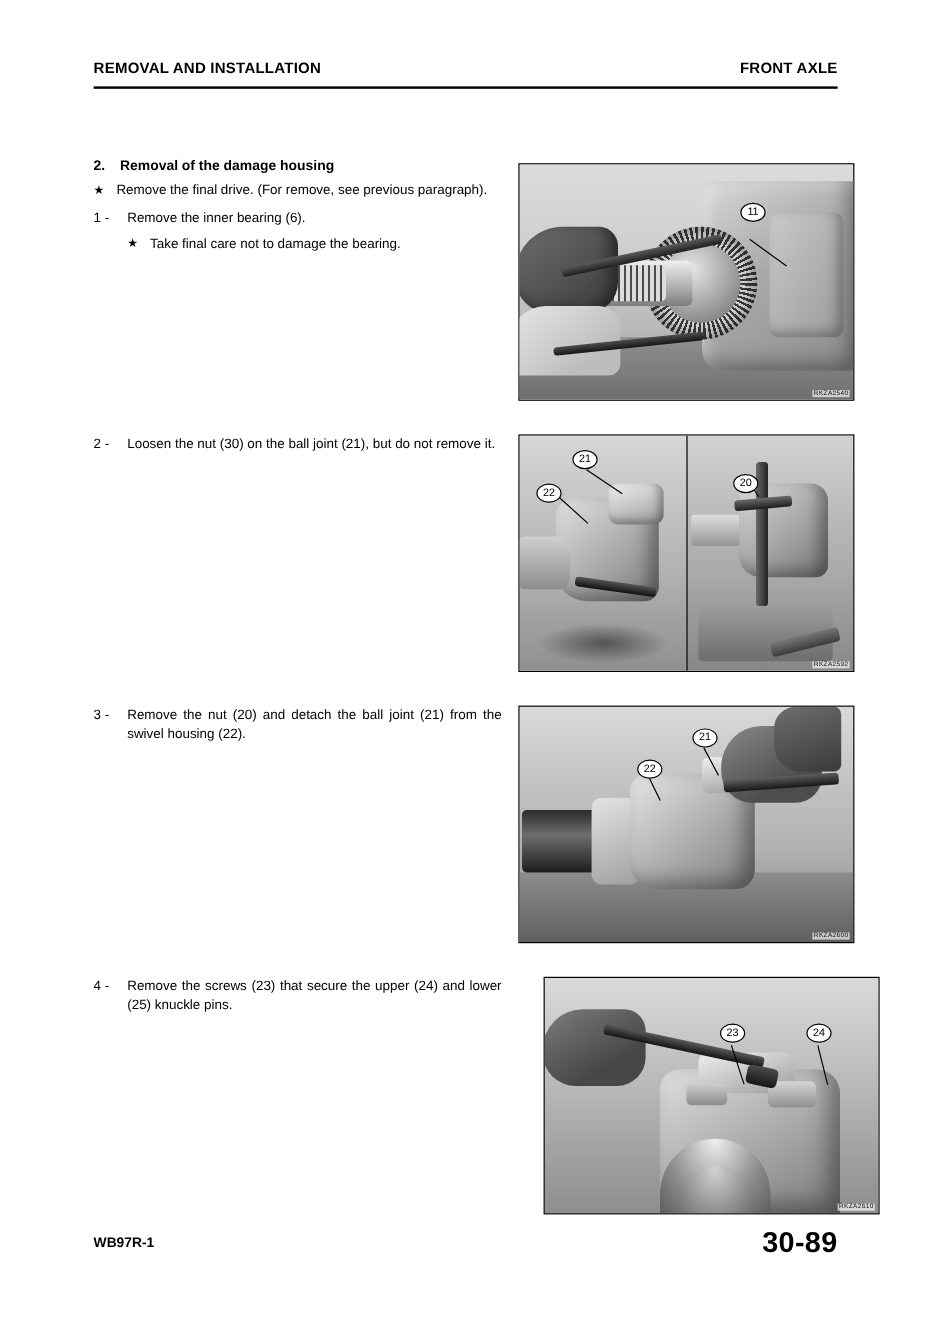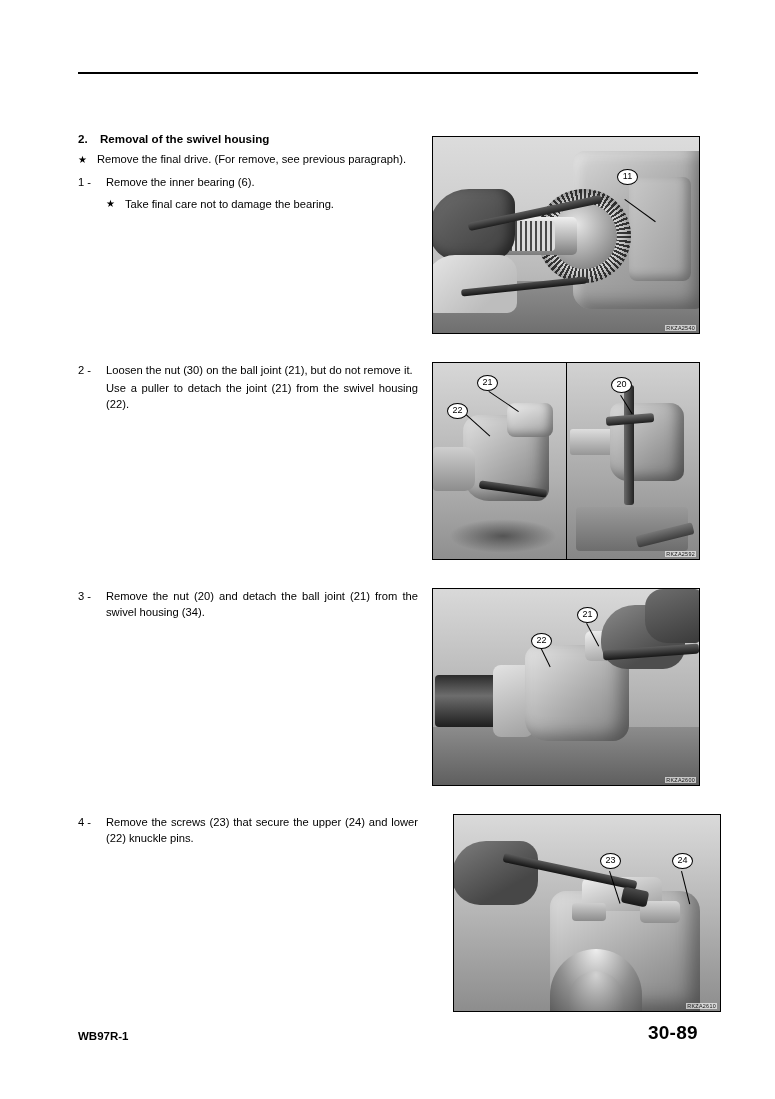--- a/index.html
+++ b/index.html
@@ -49,21 +49,21 @@
     position: absolute;
     left: 78px;
     top: 1030px;
     font-size: 11.5px;
     font-weight: bold;
   }
   .footer-right {
     position: absolute;
     right: 77px;
     top: 1022px;
-    font-size: 19px;
+    font-size: 24px;
     font-weight: bold;
     letter-spacing: 0.3px;
   }
 
   
   .textcol {
     position: absolute;
     left: 78px;
     width: 340px;
     font-size: 11.2px;
@@ -117,20 +117,21 @@
     margin-top: 6px;
   }
   .substar .star { width: 10px; flex: none; font-size: 10px; }
 
   
   .fig {
     position: absolute;
     border: 1.1px solid #000;
     background: #e8e8e8;
     overflow: hidden;
+    padding-left: 12px;
   }
   .fig-1 { left: 432px; top: 136px; width: 266px; height: 196px; }
   .fig-2 { left: 432px; top: 362px; width: 266px; height: 196px; }
   .fig-3 { left: 432px; top: 588px; width: 266px; height: 196px; }
   .fig-4 { left: 432px; top: 814px; width: 266px; height: 196px; margin-left: 21px; }
 
   .fig-inner { position: absolute; inset: 0; }
 
   .fig-code {
     position: absolute;
@@ -416,26 +417,30 @@
     position: absolute; left: 186px; top: 86px; width: 40px; height: 22px;
     background: linear-gradient(180deg,#d6d6d6,#909090);
     border-radius: 5px;
   }
 </style>
 </head>
 <body>
 
 <div class="page">
 
+  <div class="header">
+    <span>REMOVAL AND INSTALLATION</span>
+    <span>FRONT AXLE</span>
+  </div>
   <div class="header-rule"></div>
 
   <div class="textcol blk-1">
     <div class="sec-title">
       <span class="num">2.</span>
-      <span>Removal of the swivel housing</span>
+      <span>Removal of the damage housing</span>
     </div>
     <div class="starline">
       <span class="star">★</span>
       <span class="txt">Remove the final drive. (For remove, see previous paragraph).</span>
     </div>
     <div class="step">
       <span class="lbl">1 -</span>
       <span class="body">Remove the inner bearing (6).</span>
     </div>
     <div class="substar">
@@ -461,24 +466,20 @@
     </div>
     <div class="lead" style="left:192px; top:62px; width:38px; transform: rotate(36deg);"></div>
     <div class="callout" style="left:184px; top:32px;">11</div>
     <div class="fig-code">RKZA2540</div>
   </div>
 
   <div class="textcol blk-2">
     <div class="step">
       <span class="lbl">2 -</span>
       <span class="body just">Loosen the nut (30) on the ball joint (21), but do not remove it.</span>
-    </div>
-    <div class="step">
-      <span class="lbl"></span>
-      <span class="body just">Use a puller to detach the joint (21) from the swivel housing (22).</span>
     </div>
   </div>
 
   <div class="fig fig-2">
     <div class="fig-inner">
       <div class="f2-left ph">
         <div class="f2-knuckle ph"></div>
         <div class="f2-joint ph"></div>
         <div class="f2-cyl ph"></div>
         <div class="f2-bolt ph"></div>
@@ -492,28 +493,28 @@
         <div class="f2r-stand ph"></div>
         <div class="f2r-stand2 ph"></div>
       </div>
     </div>
     <div class="split-line"></div>
     <div class="lead" style="left:56px; top:28px; width:36px; transform: rotate(34deg);"></div>
     <div class="callout" style="left:44px; top:12px;">21</div>
     <div class="lead" style="left:32px; top:50px; width:34px; transform: rotate(42deg);"></div>
     <div class="callout" style="left:14px; top:40px;">22</div>
     <div class="lead" style="left:188px; top:32px; width:22px; transform: rotate(58deg);"></div>
-    <div class="callout" style="left:178px; top:14px;">20</div>
+    <div class="callout" style="left:178px; top:32px;">20</div>
     <div class="fig-code">RKZA2592</div>
   </div>
 
   <div class="textcol blk-3">
     <div class="step">
       <span class="lbl">3 -</span>
-      <span class="body just">Remove the nut (20) and detach the ball joint (21) from the swivel housing (34).</span>
+      <span class="body just">Remove the nut (20) and detach the ball joint (21) from the swivel housing (22).</span>
     </div>
   </div>
 
   <div class="fig fig-3">
     <div class="fig-inner">
       <div class="f3-bg ph"></div>
       <div class="f3-bench ph"></div>
       <div class="f3-axle ph"></div>
       <div class="f3-hub ph"></div>
       <div class="f3-knuckle ph"></div>
@@ -525,21 +526,21 @@
     <div class="lead" style="left:154px; top:34px; width:26px; transform: rotate(62deg);"></div>
     <div class="callout" style="left:144px; top:18px;">21</div>
     <div class="lead" style="left:108px; top:58px; width:22px; transform: rotate(64deg);"></div>
     <div class="callout" style="left:98px; top:44px;">22</div>
     <div class="fig-code">RKZA2600</div>
   </div>
 
   <div class="textcol blk-4">
     <div class="step">
       <span class="lbl">4 -</span>
-      <span class="body just">Remove the screws (23) that secure the upper (24) and lower (22) knuckle pins.</span>
+      <span class="body just">Remove the screws (23) that secure the upper (24) and lower (25) knuckle pins.</span>
     </div>
   </div>
 
   <div class="fig fig-4">
     <div class="fig-inner">
       <div class="f4-bg ph"></div>
       <div class="f4-body ph"></div>
       <div class="f4-cap ph"></div>
       <div class="f4-boss-l ph"></div>
       <div class="f4-boss-r ph"></div>

